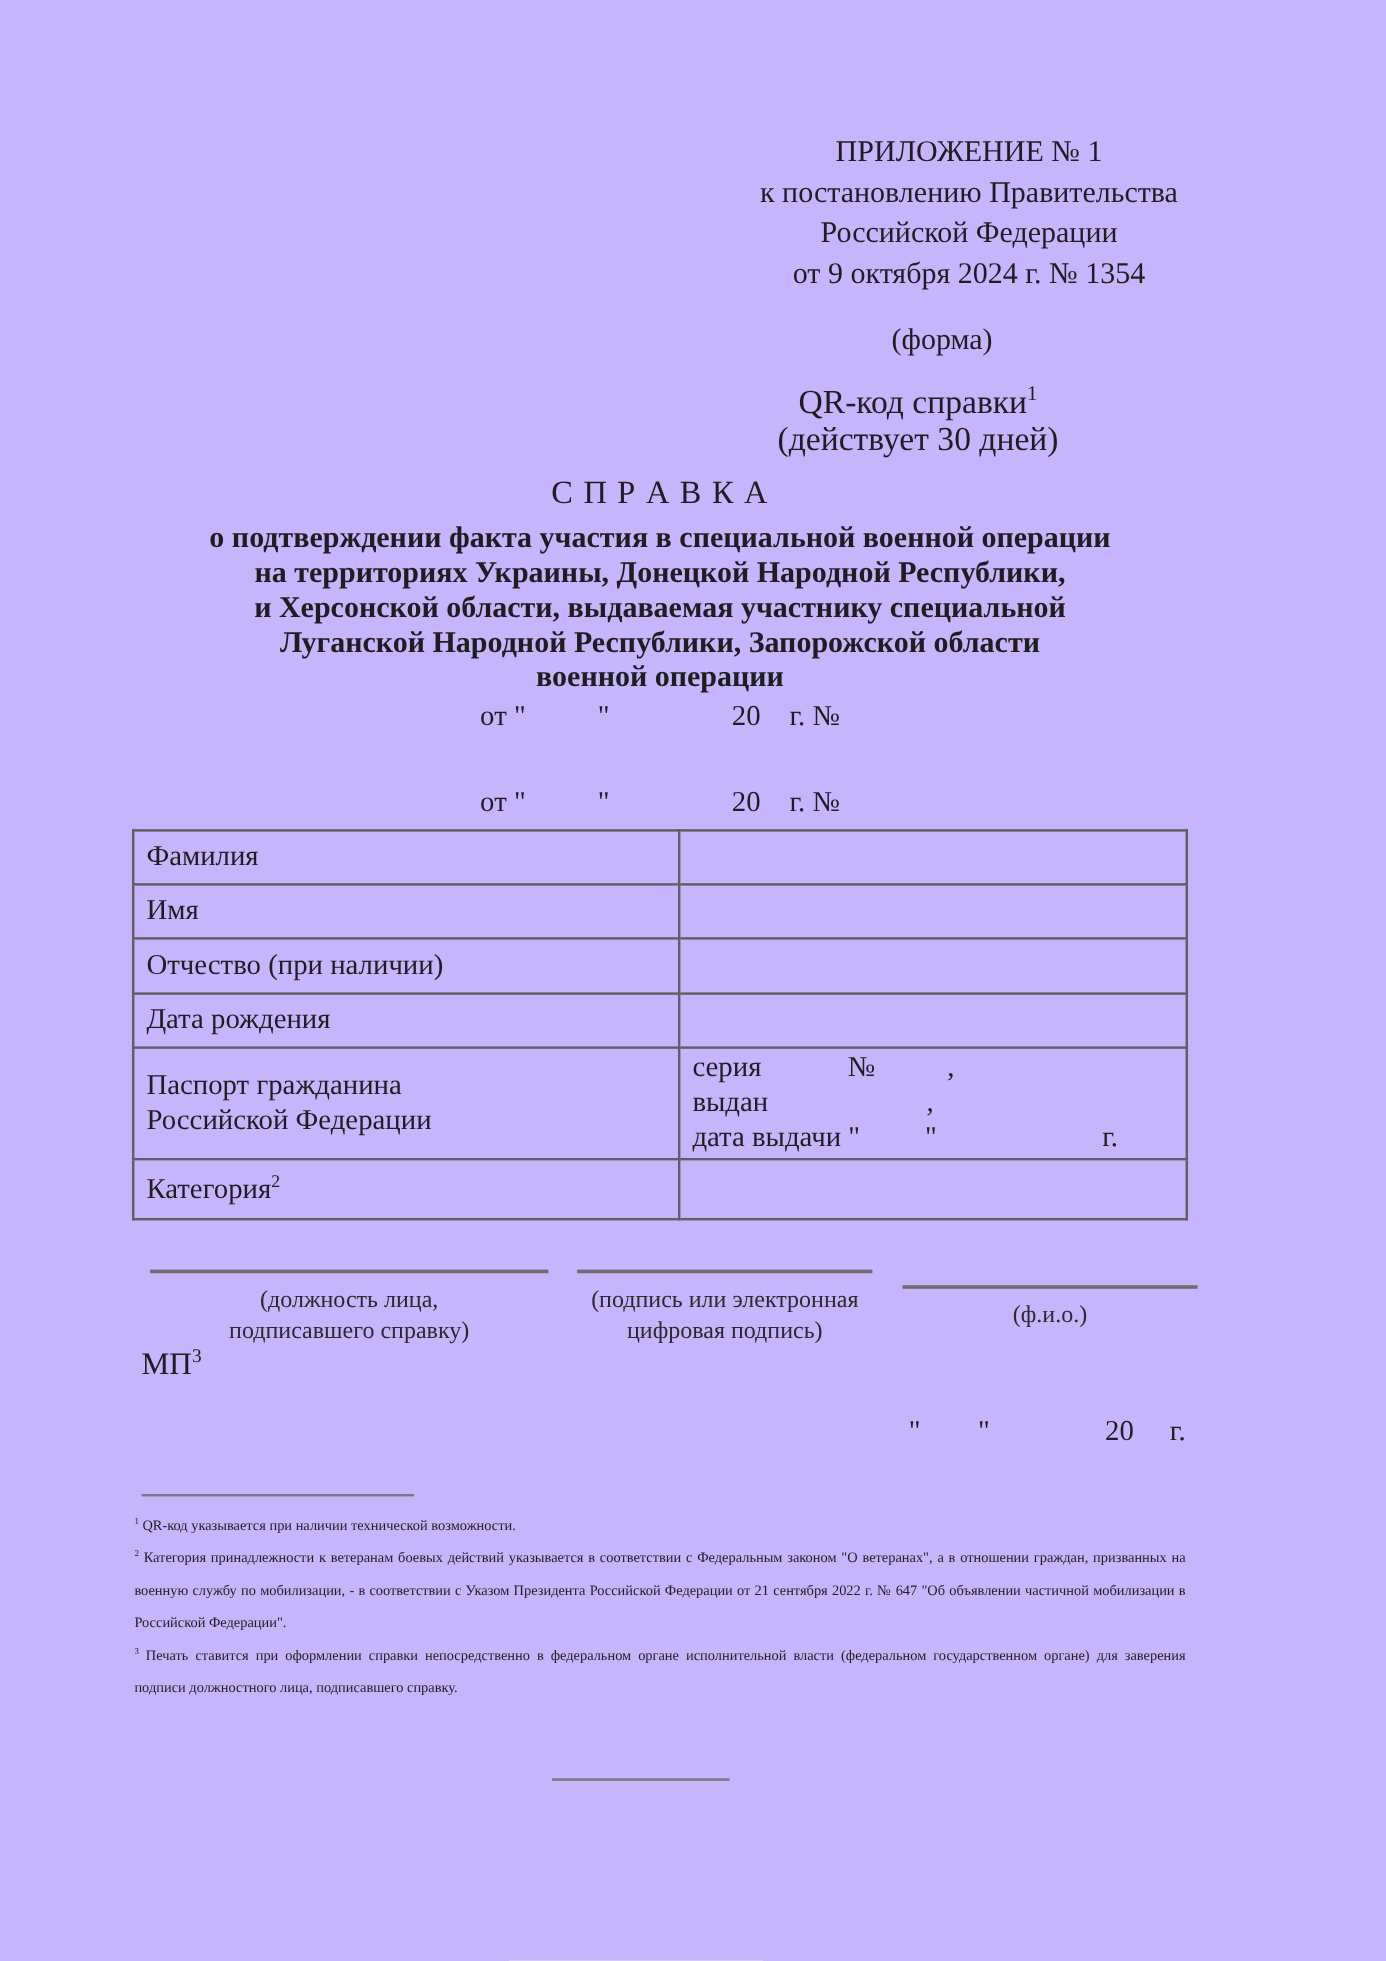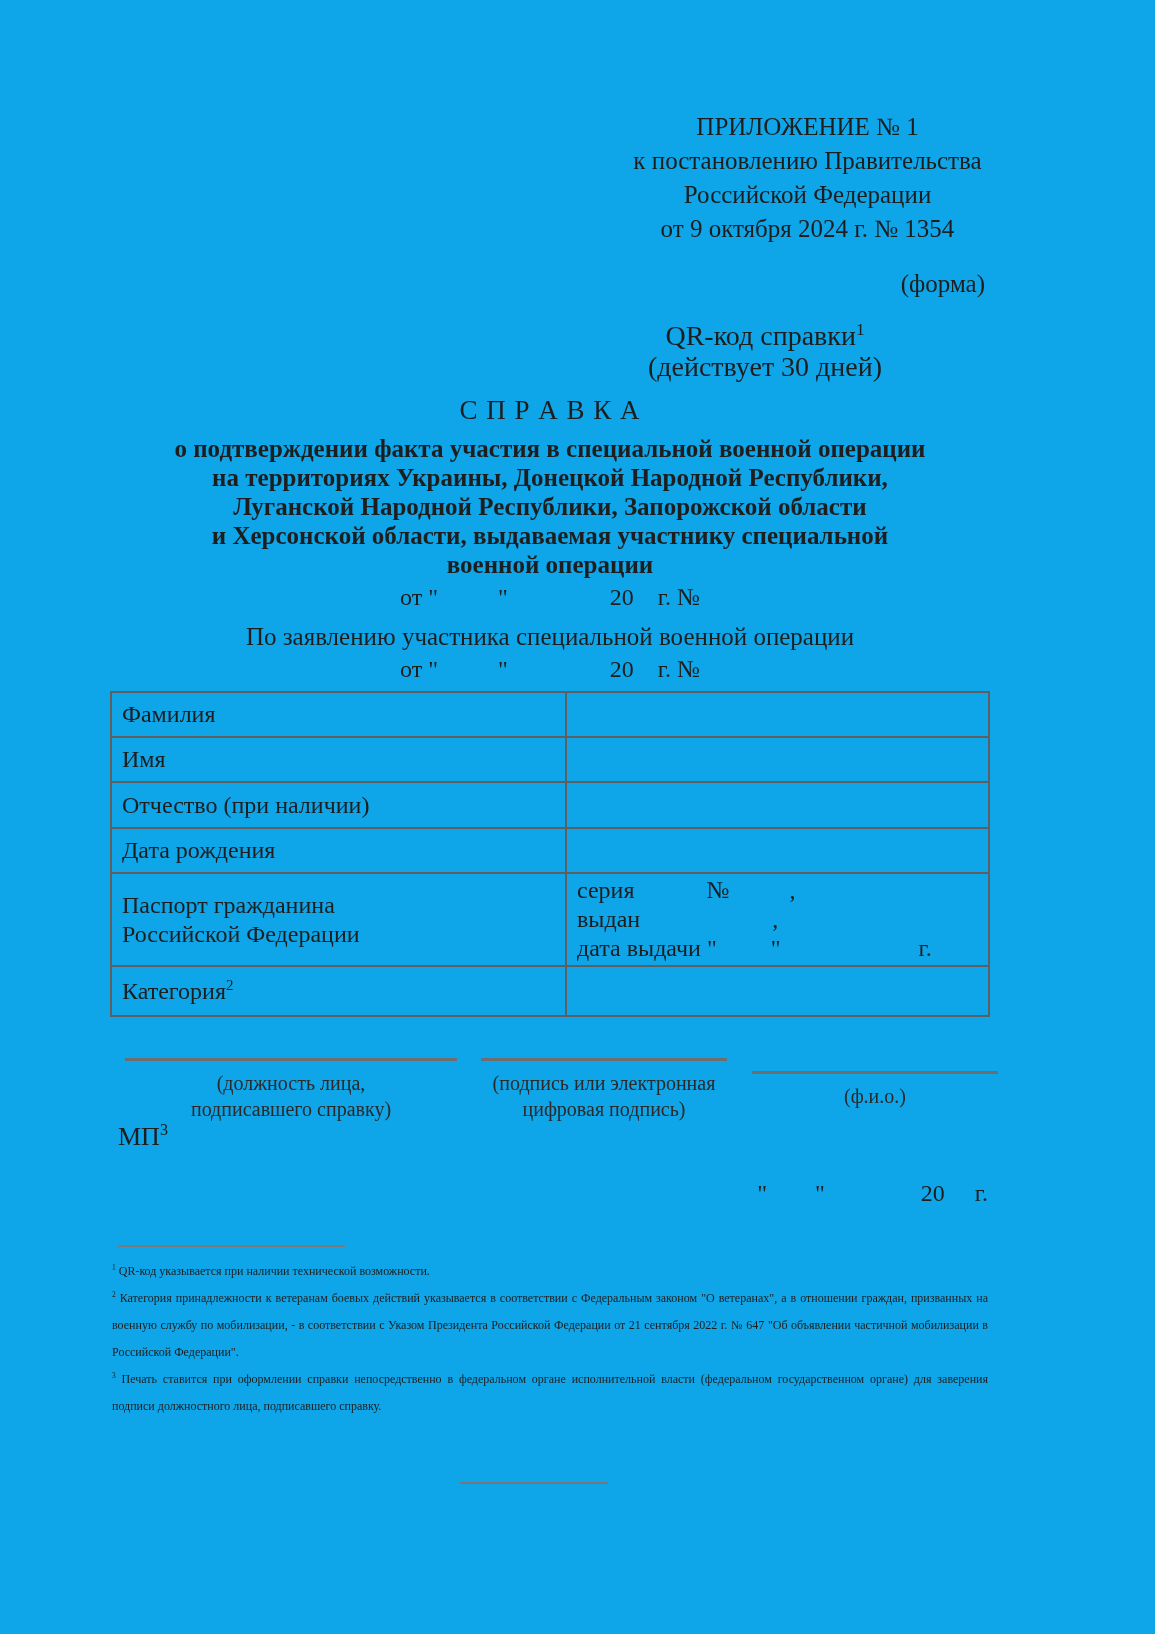--- a/index.html
+++ b/index.html
@@ -1,34 +1,34 @@
 <!DOCTYPE html>
 <html><head>
 <meta charset="utf-8">
 <style>
   html,body { margin:0; padding:0; background:#e8e8e8; }
   .page {
     position: relative;
     width: 1155px;
     height: 1634px;
     margin: 0 auto;
-    background: #0ea5e9;
+    background: #c4b5fd;
     font-family: "Liberation Serif", "DejaVu Serif", serif;
     color: #1e1e1e;
     overflow: hidden;
   }
   sup { font-size: 62%; line-height: 0; vertical-align: super; }
 
   .appendix {
     position: absolute; top: 110px; left: 585px; width: 445px;
     text-align: center; font-size: 25px; line-height: 34px;
   }
   .forma {
     position: absolute; top: 270px; left: 585px; width: 400px;
-    text-align: right; font-size: 25px;
+    text-align: center; font-size: 25px;
   }
   .qr-block {
     position: absolute; top: 320px; left: 550px; width: 430px;
     text-align: center; font-size: 28px; line-height: 31px;
   }
   .cert-title {
     position: absolute; top: 395px; left: 112px; width: 876px;
     text-align: center; font-size: 27px; font-weight: normal; letter-spacing: 1px;
   }
   .cert-subtitle {
@@ -108,28 +108,27 @@
   <div class="qr-block">
     <div><span>QR-код справки</span><sup>1</sup></div>
     <div>(действует 30 дней)</div>
   </div>
 
   <div class="cert-title">С П Р А В К А</div>
 
   <div class="cert-subtitle">
     <div>о подтверждении факта участия в специальной военной операции</div>
     <div>на территориях Украины, Донецкой Народной Республики,</div>
+    <div>и Херсонской области, выдаваемая участнику специальной</div>
     <div>Луганской Народной Республики, Запорожской области</div>
-    <div>и Херсонской области, выдаваемая участнику специальной</div>
     <div>военной операции</div>
   </div>
 
   <div class="date-line-1">от "          "                 20    г. №</div>
 
-  <div class="statement">По заявлению участника специальной военной операции</div>
 
   <div class="date-line-2">от "          "                 20    г. №</div>
 
   <div class="table-wrap">
     <table class="person">
       <tbody>
         <tr class="r1">
           <td class="lbl">Фамилия</td>
           <td></td>
         </tr>

